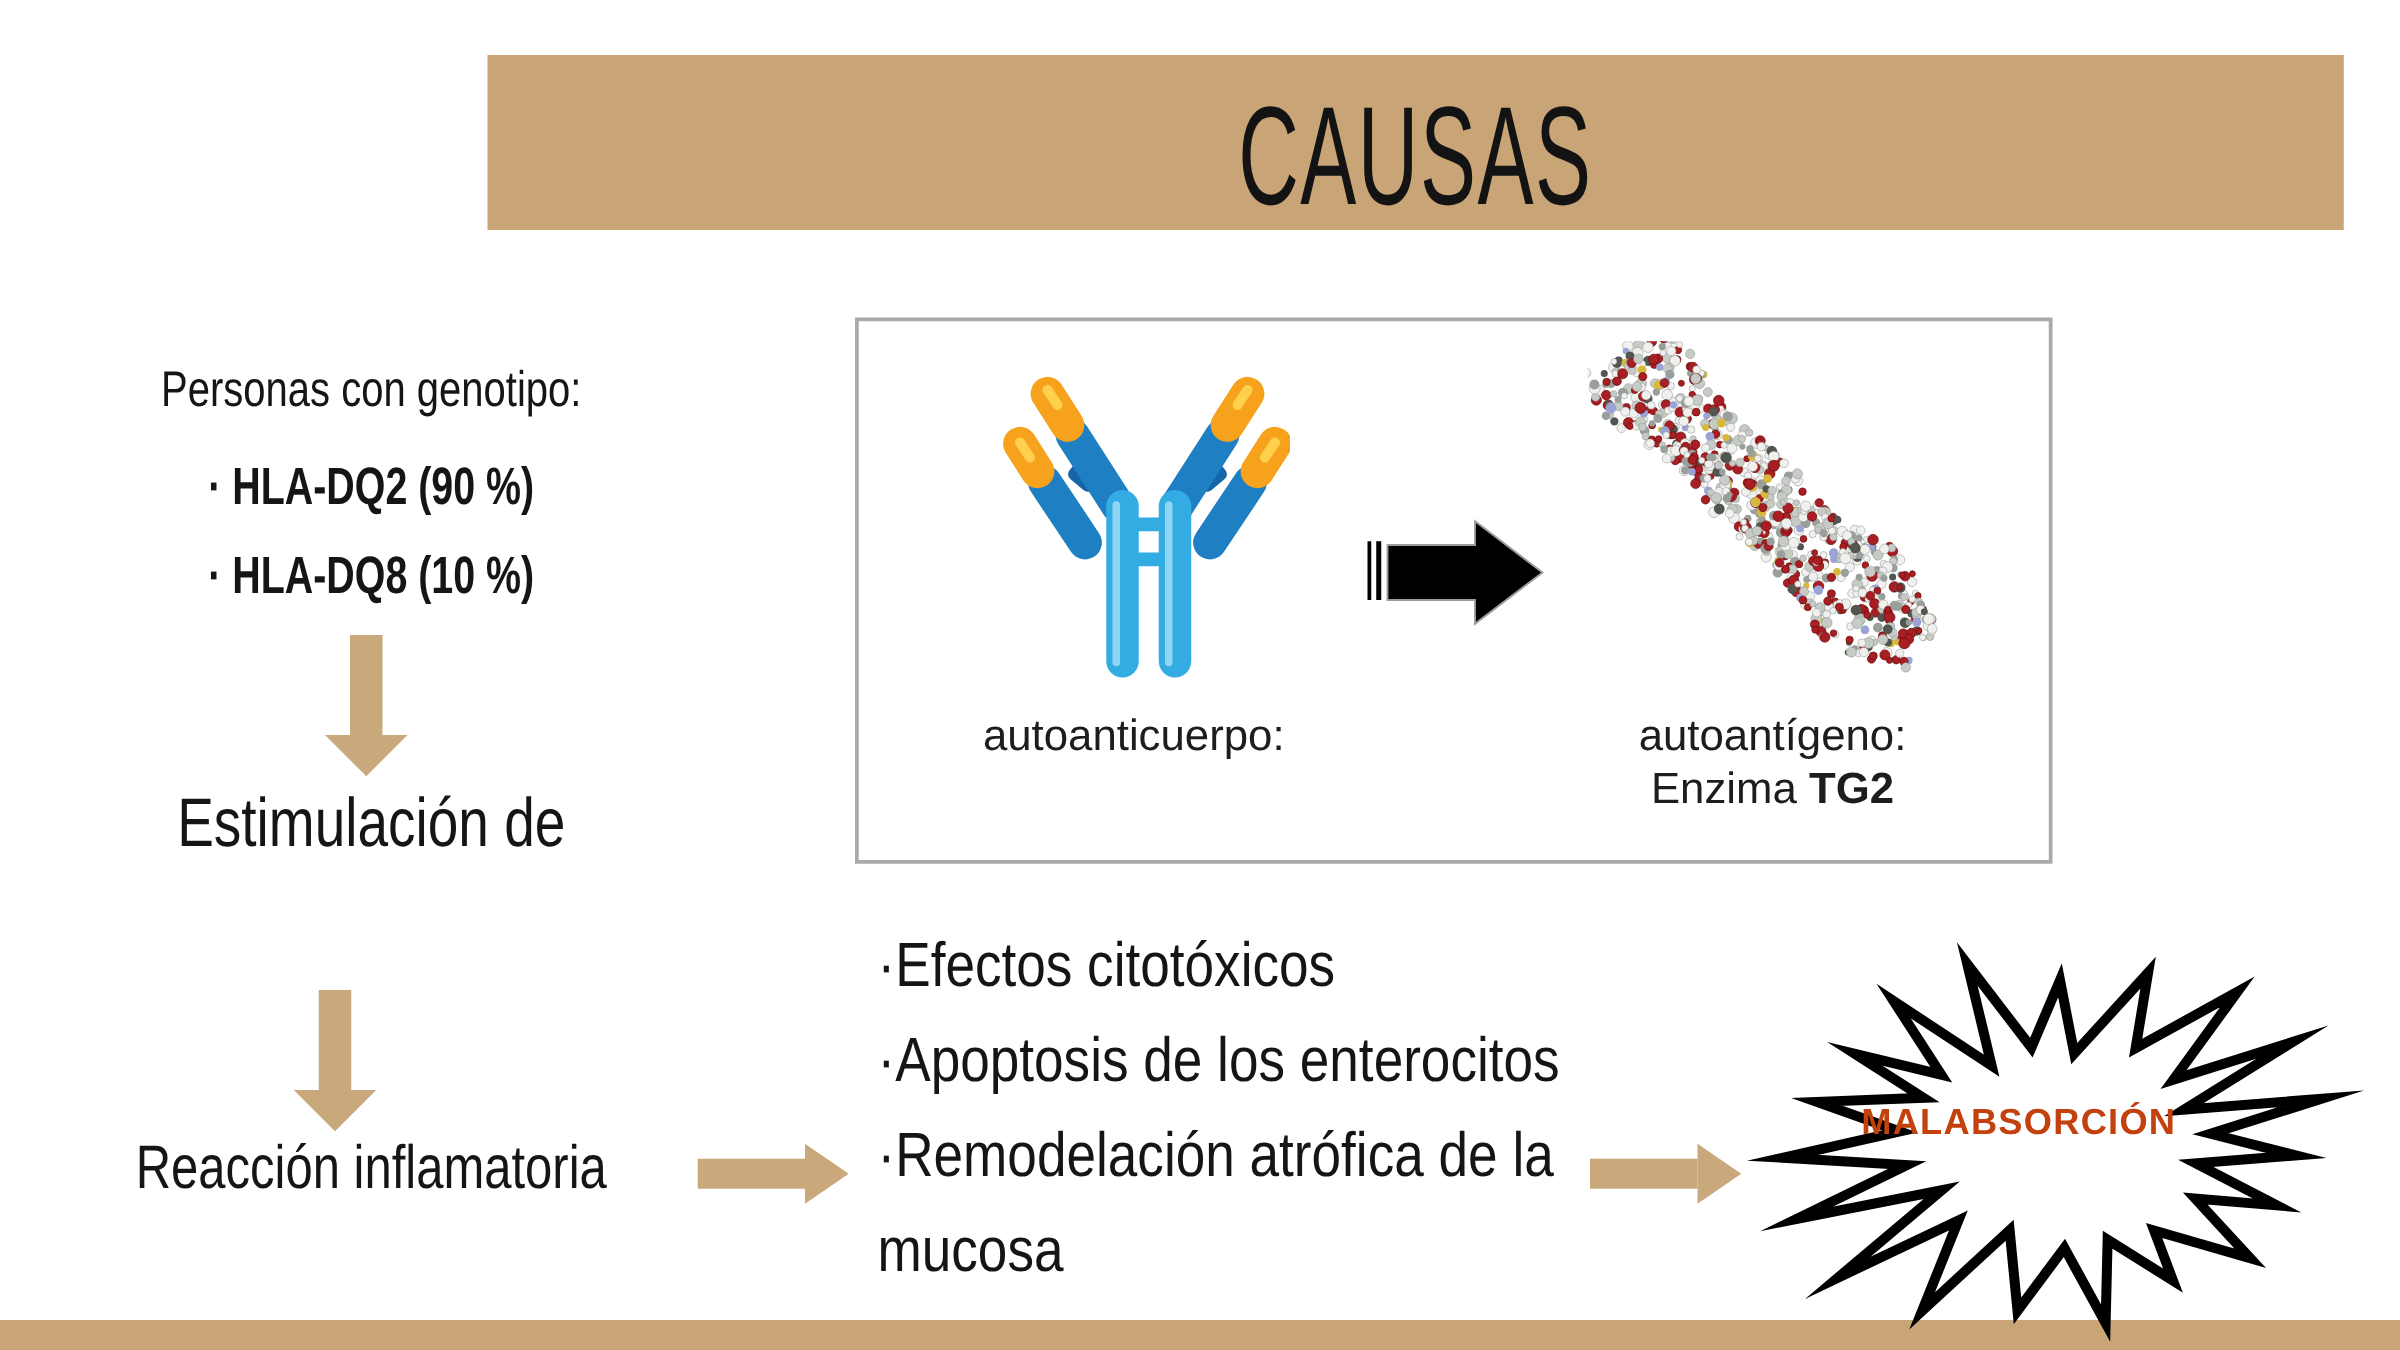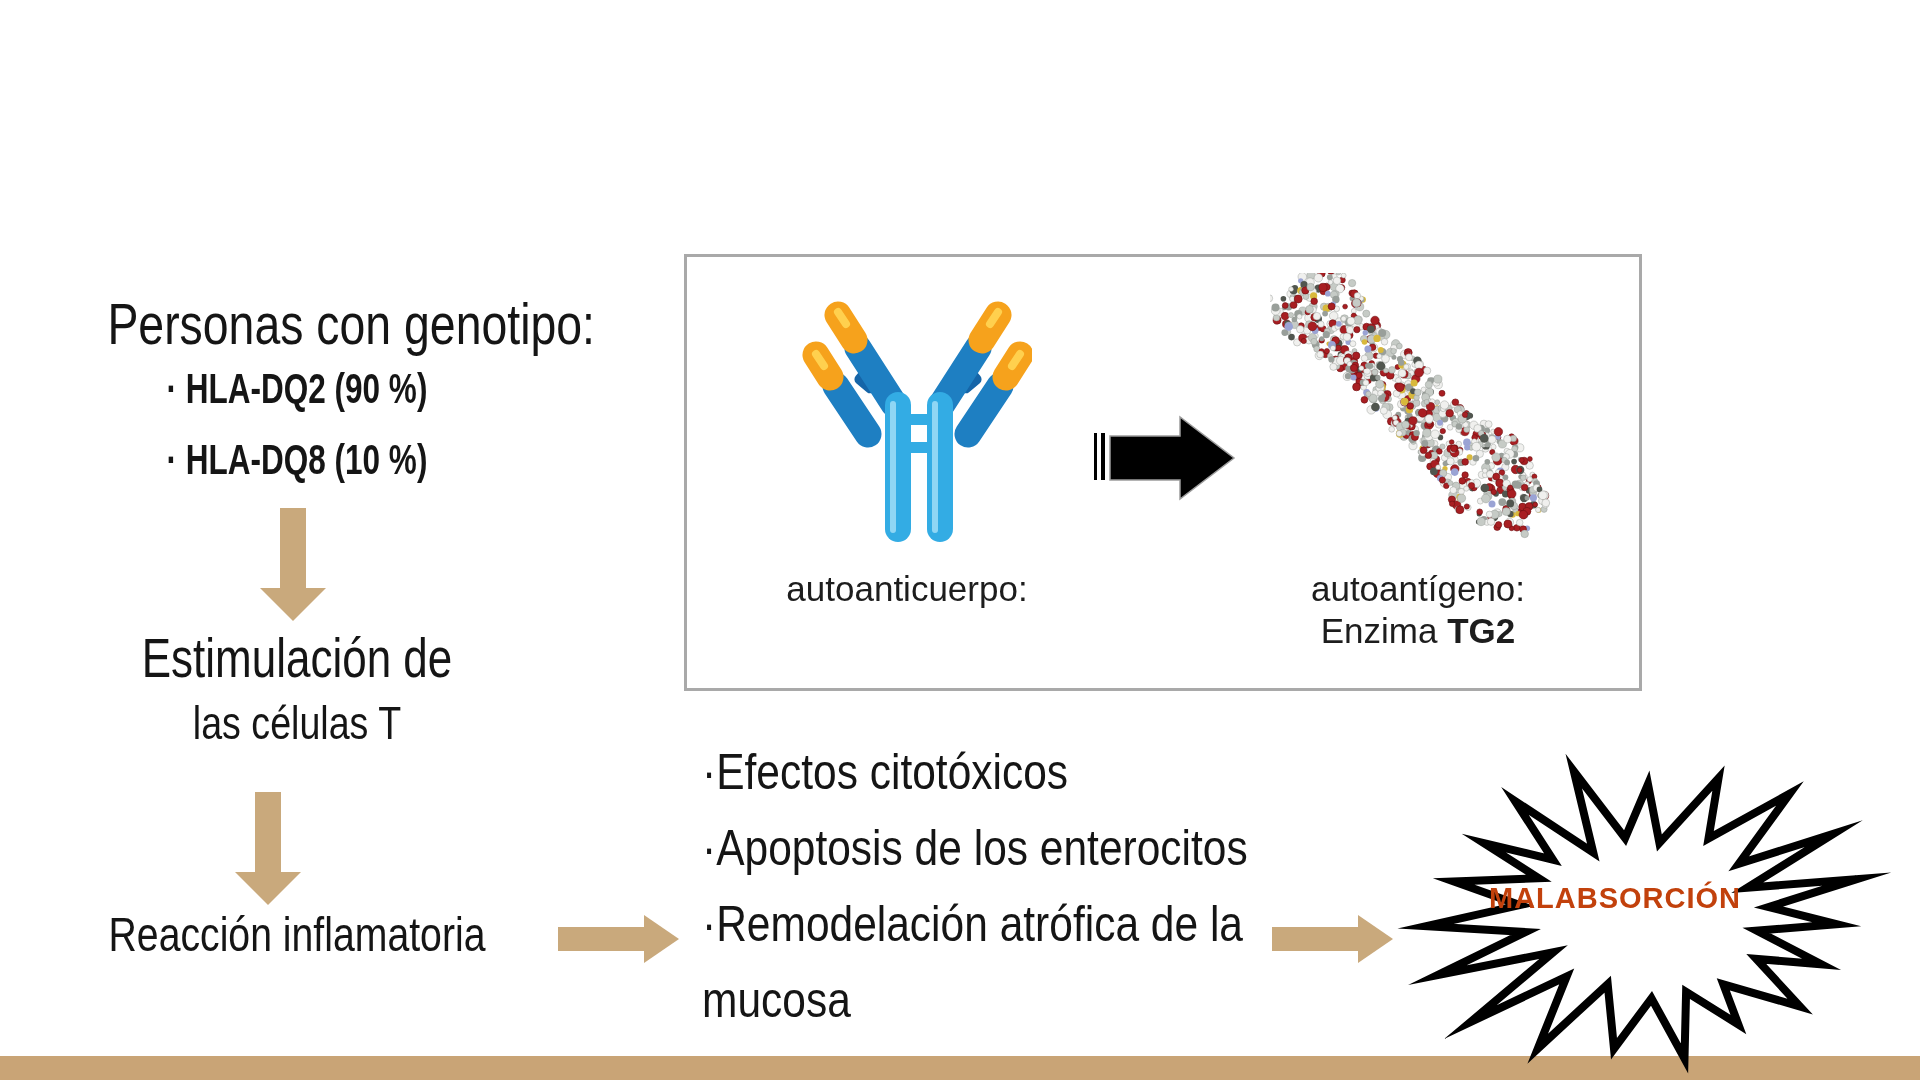--- a/index.html
+++ b/index.html
@@ -9,21 +9,21 @@
   
   #banner{left:390px;top:44px;width:1485px;height:140px;background:var(--tan,#c9a476);
           display:flex;align-items:center;justify-content:center;}
   #slide-title{font-size:112px;font-weight:400;letter-spacing:2px;color:#131313;
                transform:translateY(10px) scaleX(0.60);transform-origin:center;white-space:nowrap;}
   
   .cond{transform:scaleX(0.8);transform-origin:center top;white-space:nowrap;}
   .condL{transform:scaleX(0.85);transform-origin:left top;white-space:nowrap;}
   
   .leftline{left:60px;width:474px;text-align:center;}
-  #flow-heading{top:290px;font-size:58px;}
+  #flow-heading{top:290px;font-size:40px;}
   .genoline{font-size:42px;font-weight:bold;transform:scaleX(0.75);transform-origin:center top;}
   #geno1{top:365px;} #geno2{top:436px;}
   #step2a{top:626px;font-size:55px;} #step2b{top:695px;font-size:47px;}
   #step3{top:906px;font-size:49px;}
   
   #abbox{left:684px;top:254px;width:952px;height:431px;background:#fff;border:3px solid var(--border,#a9a9a9);}
   .boxlabel{width:310px;text-align:center;font-size:35px;color:#1d1d1d;white-space:nowrap;margin-top:28px;}
   #lbl1a{left:752px;top:541px;} #lbl1b{left:752px;top:583px;font-weight:bold;}
   #lbl2a{left:1263px;top:541px;} #lbl2b{left:1263px;top:583px;}
   #lbl2b b{font-weight:bold;}
@@ -34,41 +34,41 @@
           letter-spacing:1px;z-index:3;color:#c2410c;}
   #starwrap{left:1396px;top:742px;z-index:2;}
   #bottombar{left:0;top:1056px;width:1920px;height:24px;background:var(--tan,#c9a476);z-index:1;}
   svg{display:block;}
 </style>
 </head>
 <body>
 
 <div id="slide">
 
+  <div id="banner" class="abs">
+    <div id="slide-title">CAUSAS</div>
+  </div>
 
   <div id="flow-heading" class="abs leftline">
     <div class="cond">Personas con genotipo:</div>
   </div>
   <div id="geno1" class="abs leftline">
     <div class="genoline">· HLA-DQ2 (90 %)</div>
   </div>
   <div id="geno2" class="abs leftline">
     <div class="genoline">· HLA-DQ8 (10 %)</div>
   </div>
 
   <svg class="abs" style="left:258px;top:508px" width="70" height="114" viewBox="0 0 70 114">
     <rect x="22" y="0" width="26" height="80" style="fill:var(--tanArrow,#c9a97c)"></rect>
     <polygon points="2,80 68,80 35,113" style="fill:var(--tanArrow,#c9a97c)"></polygon>
   </svg>
 
   <div id="step2a" class="abs leftline">
     <div class="cond">Estimulación de</div>
-  </div>
-  <div id="step2b" class="abs leftline">
-    <div class="cond">las células T</div>
   </div>
 
   <svg class="abs" style="left:233px;top:792px" width="70" height="114" viewBox="0 0 70 114">
     <rect x="22" y="0" width="26" height="80" style="fill:var(--tanArrow,#c9a97c)"></rect>
     <polygon points="2,80 68,80 35,113" style="fill:var(--tanArrow,#c9a97c)"></polygon>
   </svg>
 
   <div id="step3" class="abs leftline">
     <div class="cond">Reacción inflamatoria</div>
   </div>

